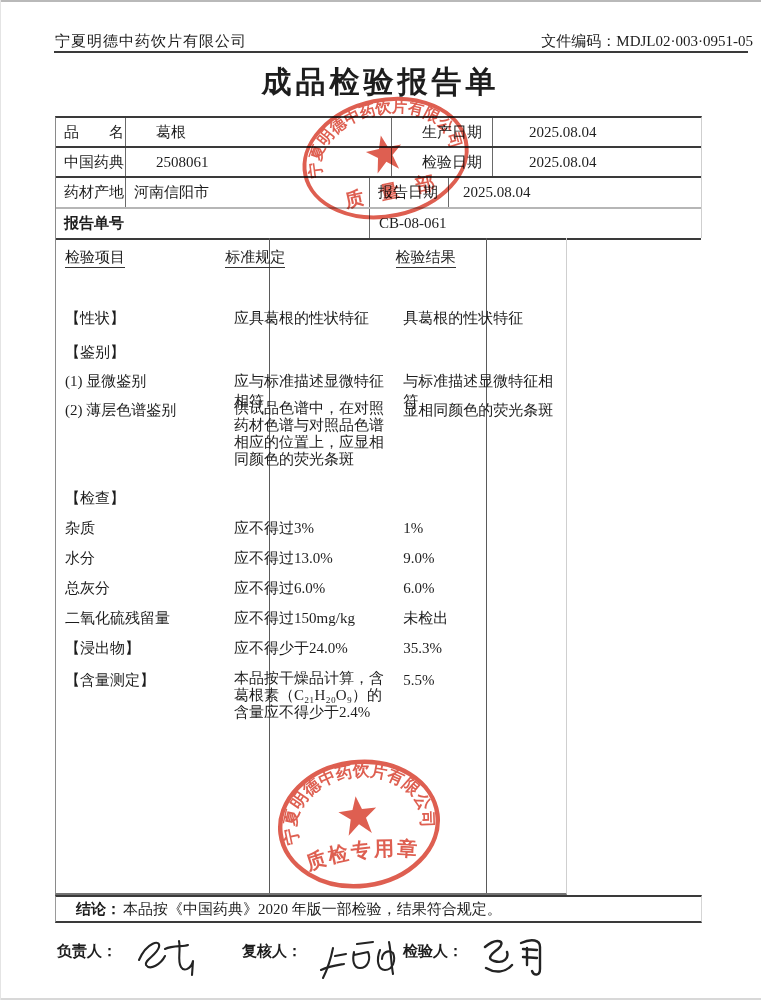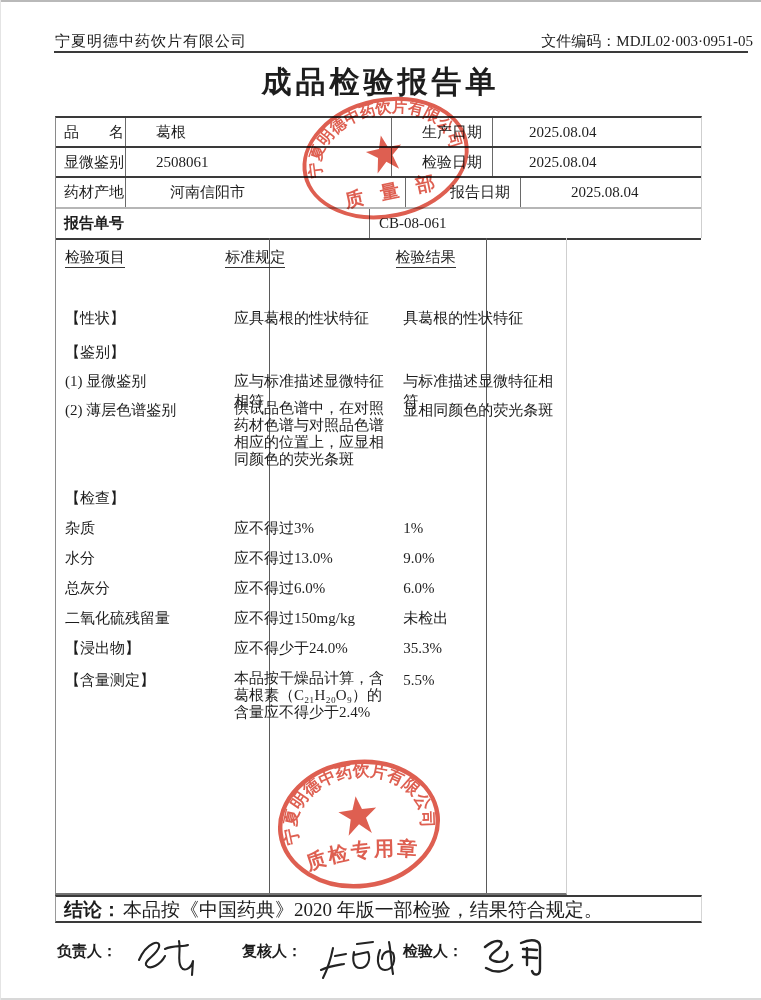--- a/index.html
+++ b/index.html
@@ -23,21 +23,21 @@
     position:absolute; top:62px; left:0; width:100%;
     text-align:center; font-size:30px; font-weight:bold; letter-spacing:4px;
     font-family:"Liberation Sans","DejaVu Sans",sans-serif;
   }
 
   
   .info-table { position:absolute; left:55px; top:116px; width:647px; height:122px;
     border-top:2px solid #3a3a3a; border-left:1px solid #8a8a8a; border-right:1px solid #cfcfcf; }
   .irow-top { display:flex; width:100%; }
   .r1,.r2 { height:30px; border-bottom:2px solid #3a3a3a;gap:22px; }
-  .r3 { height:31px; border-bottom:2px solid #b6b6b6;gap:36px; }
+  .r3 { height:31px; border-bottom:2px solid #b6b6b6; }
   .r4 { height:31px; border-bottom:2px solid #3a3a3a; }
   .icell { display:flex; align-items:center; padding-left:8px; font-size:15px; overflow:hidden; white-space:nowrap; }
   .cl1 { width:70px; border-right:1px solid #6a6a6a; }
   .cv1 { width:244px; border-right:1px solid #6a6a6a; }
   .cl2 { width:79px; border-right:1px solid #6a6a6a; }
   .cv2 { flex:1; padding-left:14px; }
   .cl-wide { width:314px; border-right:1px solid #6a6a6a;font-weight:bold; }
   .cv-wide { flex:1; padding-left:9px; }
 
   
@@ -52,21 +52,21 @@
   .uline { border-bottom:1px solid #333; padding-bottom:2px; }
   .irow { position:absolute; left:0; width:100%; display:flex; font-size:15px; line-height:20px; }
   .ic1 { width:213px; padding-left:9px; }
   .ic2 { width:217px; padding-left:11px; padding-right:6px; }
   .ic3 { width:217px; padding-left:8px; padding-right:4px; }
   .tall .ic2 { line-height:17px; }
 
   
   .concl { position:absolute; left:55px; top:895px; width:647px; height:28px;
     border-top:2px solid #3a3a3a; border-bottom:2px solid #3a3a3a;
-    display:flex; padding-left:8px; font-size:19px;
+    display:flex; align-items:center; padding-left:20px; font-size:15px;
     border-left:1px solid #9a9a9a; border-right:1px solid #d5d5d5; }
   .concl b { margin-right:2px; }
   .siggroup { position:absolute; top:938px; display:flex; align-items:flex-start; }
   .siglabel { font-size:15px; font-weight:bold; padding-top:4px; }
   .sigpad { margin-left:14px; margin-top:-4px; }
 
   
   .stamp { position:absolute; mix-blend-mode:multiply; opacity:.84; }
   .stamp-top { left:296px; top:94px; transform:rotate(-12deg); }
   .stamp-bottom { left:274px; top:754px; transform:rotate(-7deg); }
@@ -86,21 +86,21 @@
 <div class="doc-title">成品检验报告单</div>
 
 <div class="info-table">
   <div class="irow-top r1">
     <div class="icell cl1">品　　名</div>
     <div class="icell cv1">葛根</div>
     <div class="icell cl2">生产日期</div>
     <div class="icell cv2">2025.08.04</div>
   </div>
   <div class="irow-top r2">
-    <div class="icell cl1">显微鉴别</div>
+    <div class="icell cl1">中国药典</div>
     <div class="icell cv1">2508061</div>
     <div class="icell cl2">检验日期</div>
     <div class="icell cv2">2025.08.04</div>
   </div>
   <div class="irow-top r3">
     <div class="icell cl1">药材产地</div>
     <div class="icell cv1">河南信阳市</div>
     <div class="icell cl2">报告日期</div>
     <div class="icell cv2">2025.08.04</div>
   </div>

